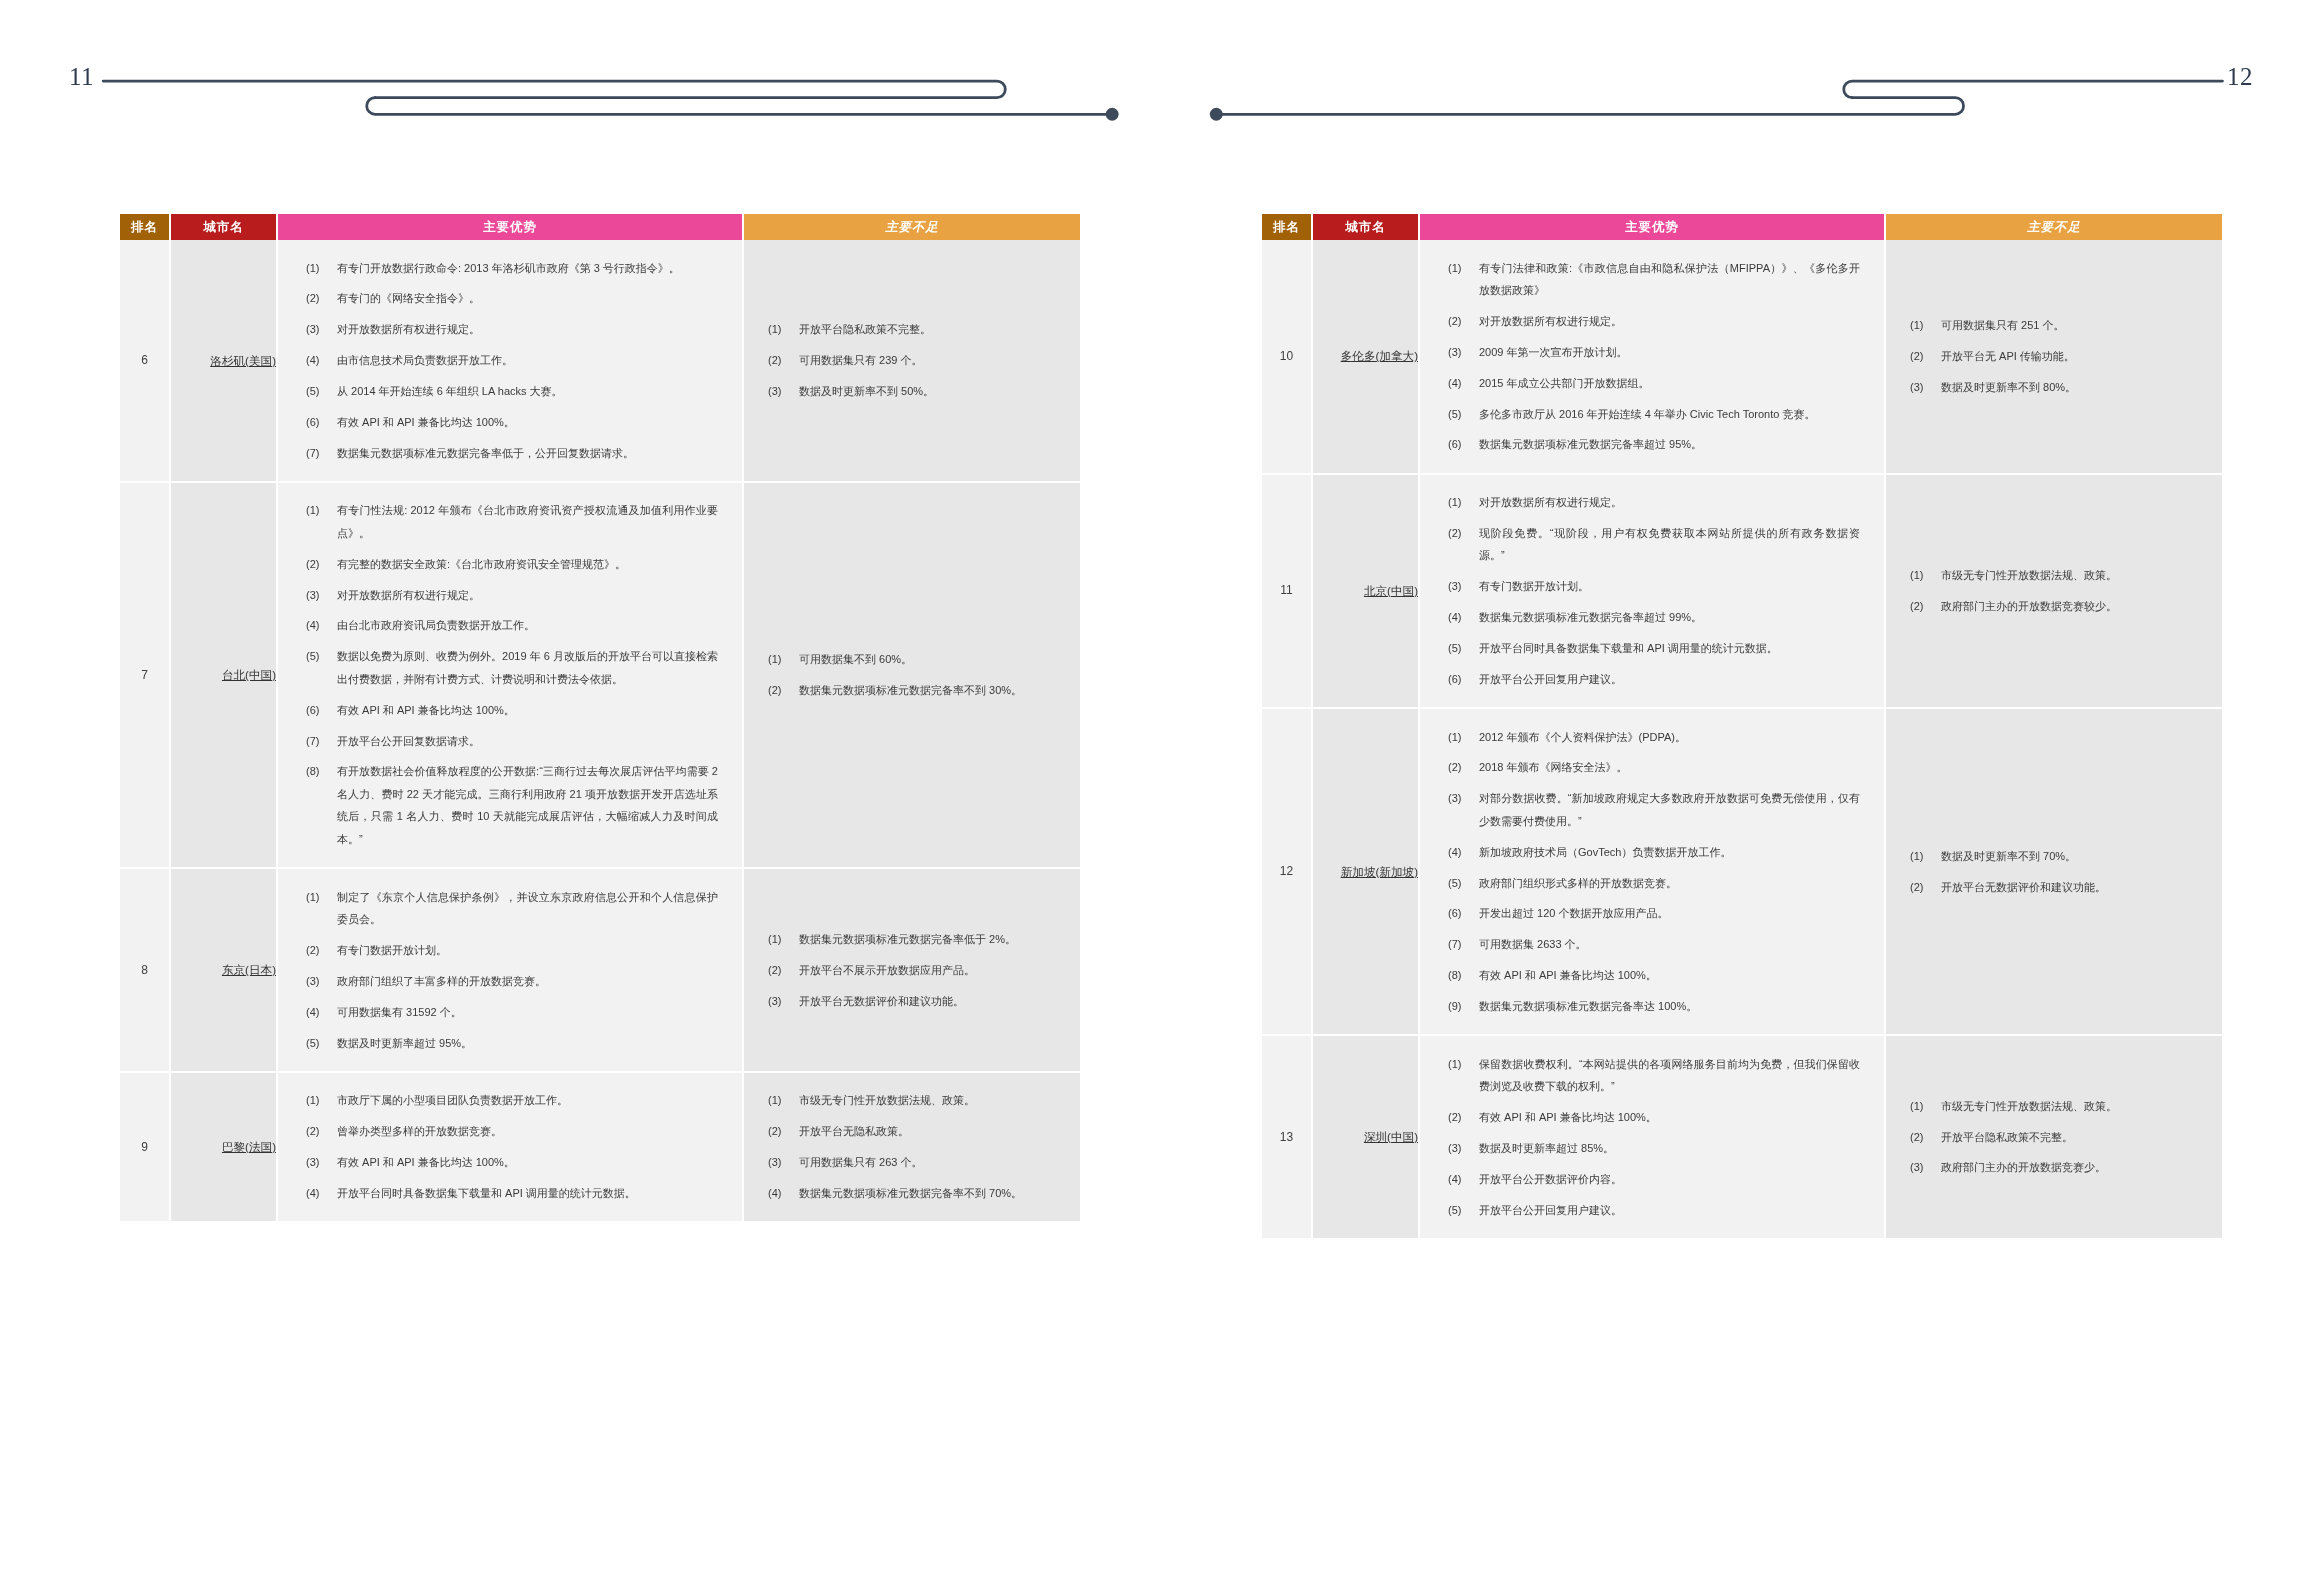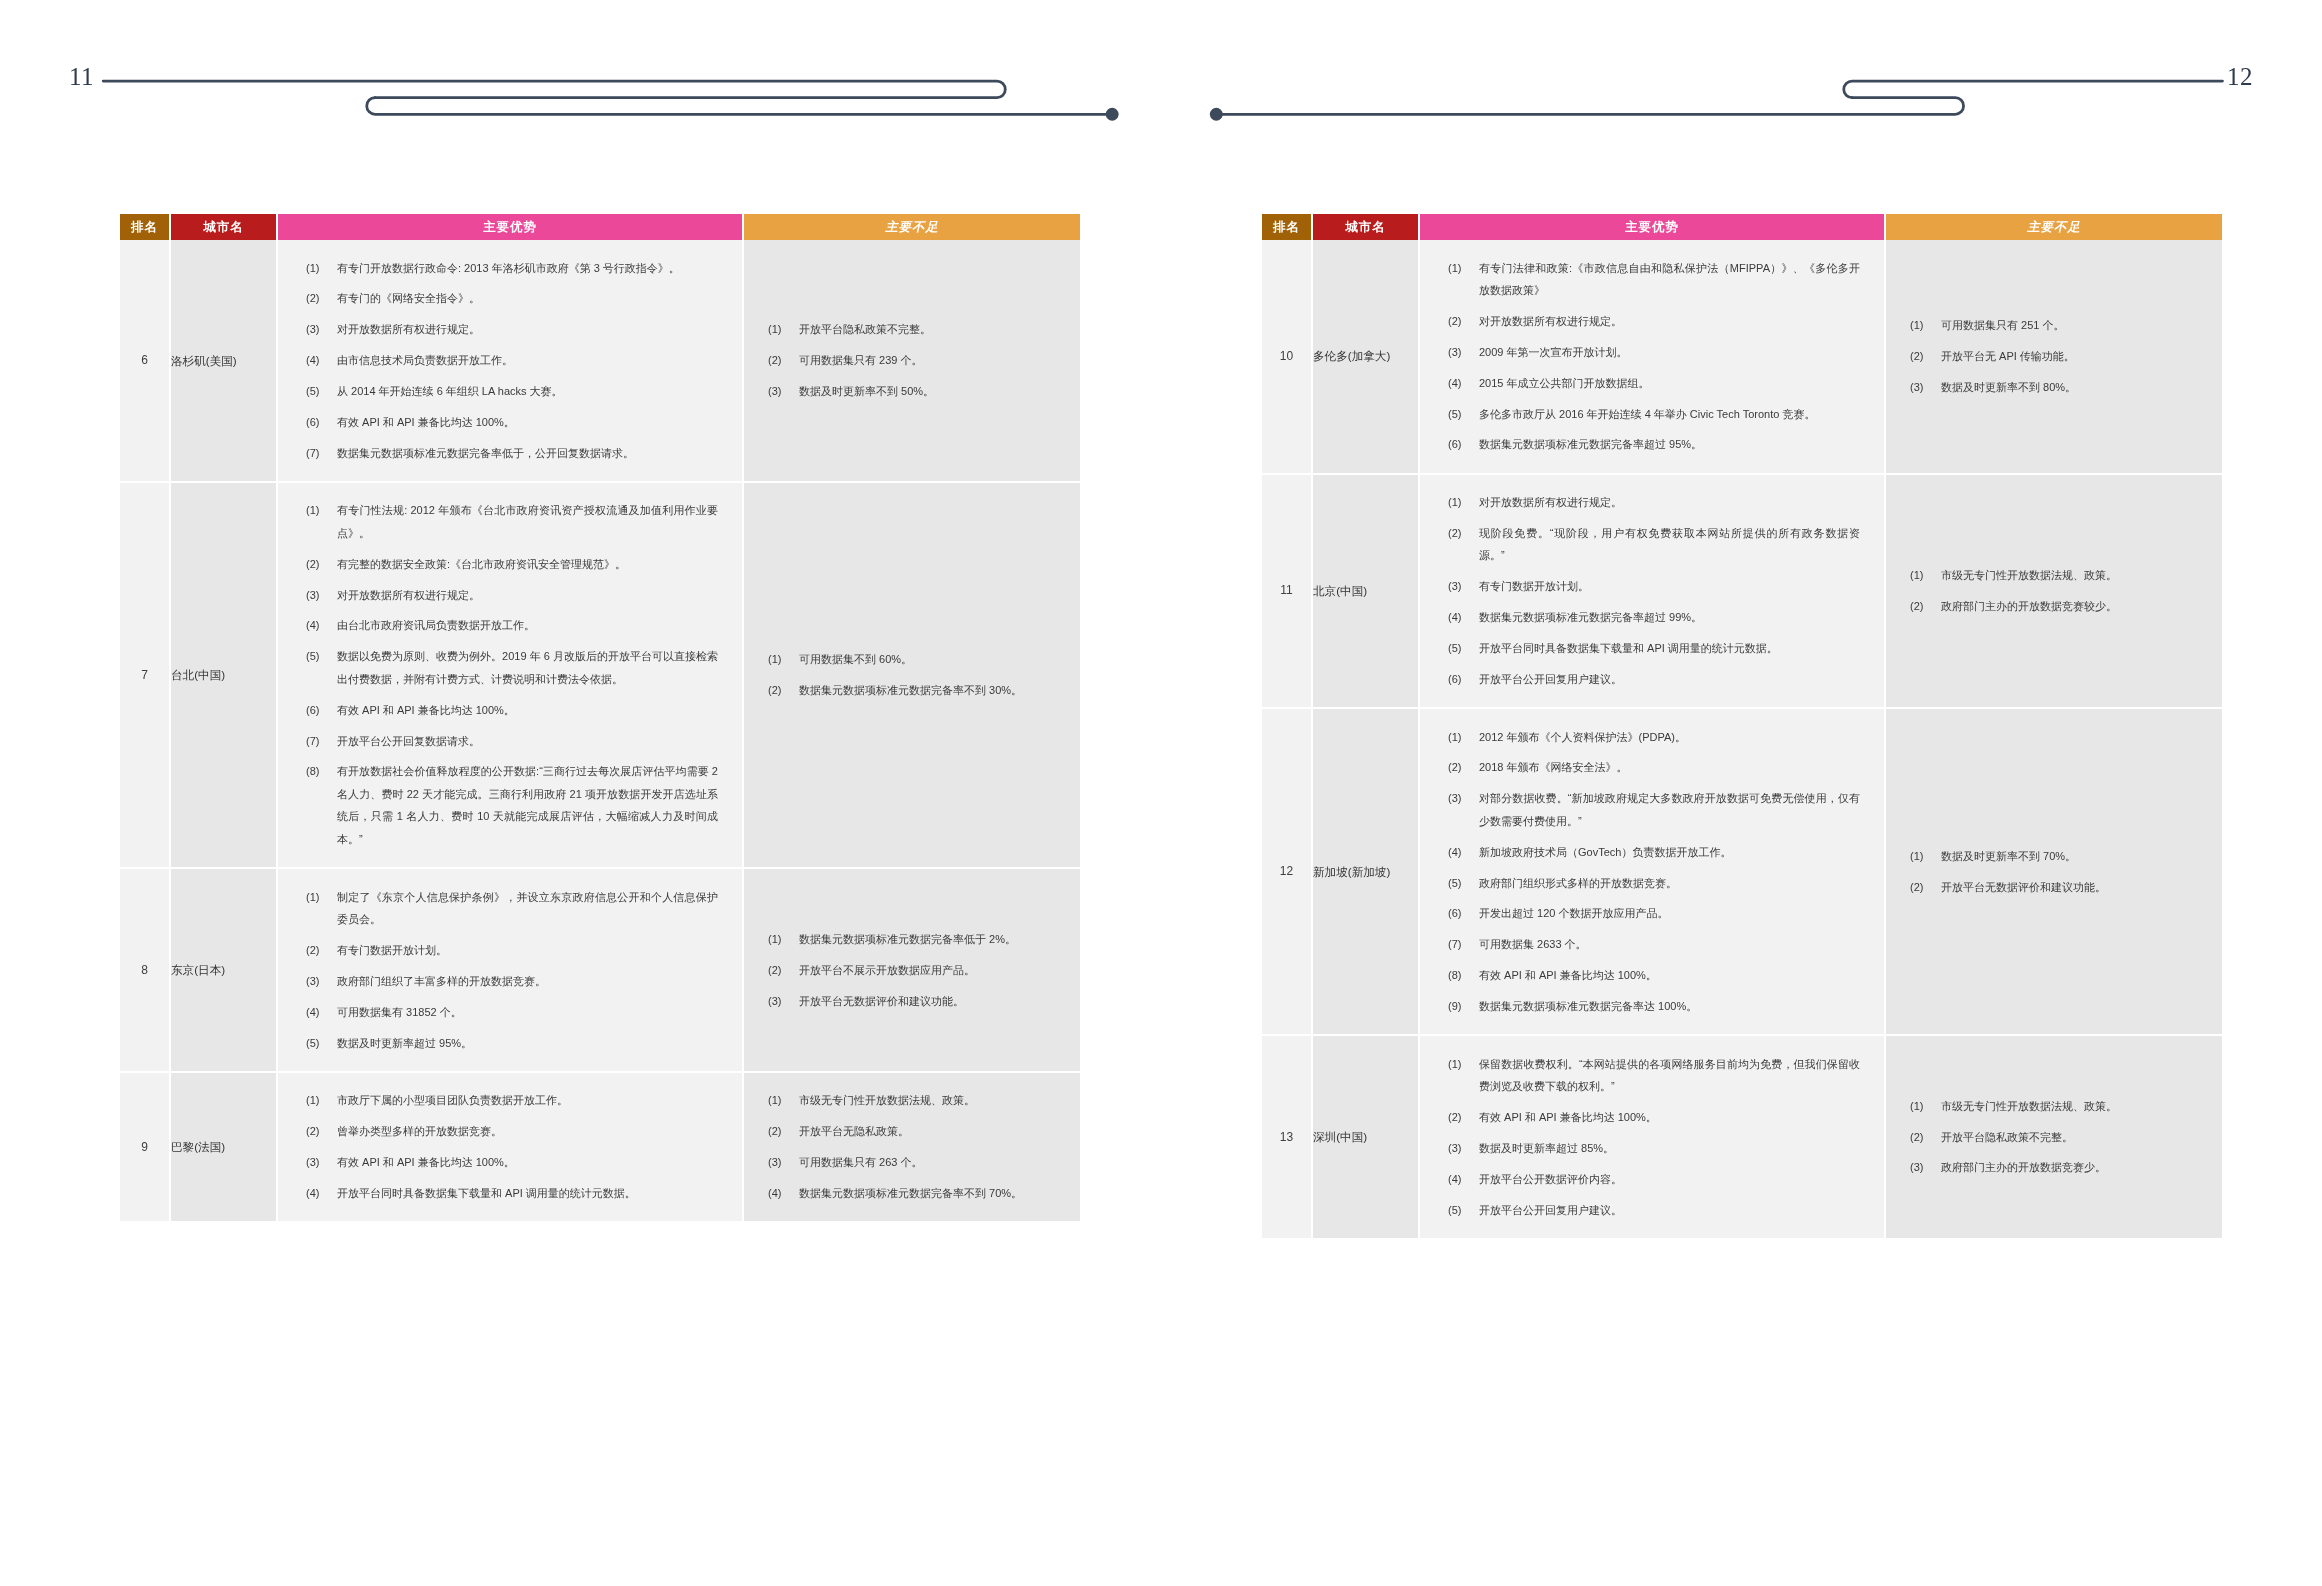--- a/index.html
+++ b/index.html
@@ -71,24 +71,25 @@
     line-height:2.05;
   }
   td.rank{
     background:#f2f2f2;
     text-align:center;
     font-size:12px;
     color:#404040;
   }
   td.city{
     background:#e7e7e7;
-    text-align:left;
+    text-align:right;
     font-size:11.6px;
     color:#333333;
     border-left:2.8px solid #ffffff;
+    text-decoration:underline;
   }
   td.pro{
     background:#f2f2f2;
     border-left:2.8px solid #ffffff;
     padding:16.6px 24px 16.6px 28px;
   }
   td.con{
     background:#e7e7e7;
     border-left:2.8px solid #ffffff;
     padding:16.6px 20px 16.6px 24px;
@@ -202,21 +203,21 @@
         </tr>
 
         <tr>
           <td class="rank">8</td>
           <td class="city">东京(日本)</td>
           <td class="pro">
             <ol class="items">
                 <li>制定了《东京个人信息保护条例》，并设立东京政府信息公开和个人信息保护委员会。</li>
                 <li>有专门数据开放计划。</li>
                 <li>政府部门组织了丰富多样的开放数据竞赛。</li>
-                <li>可用数据集有 31852 个。</li>
+                <li>可用数据集有 31592 个。</li>
                 <li>数据及时更新率超过 95%。</li>
               </ol>
           </td>
           <td class="con">
             <ol class="items">
                 <li>数据集元数据项标准元数据完备率低于 2%。</li>
                 <li>开放平台不展示开放数据应用产品。</li>
                 <li>开放平台无数据评价和建议功能。</li>
               </ol>
           </td>

